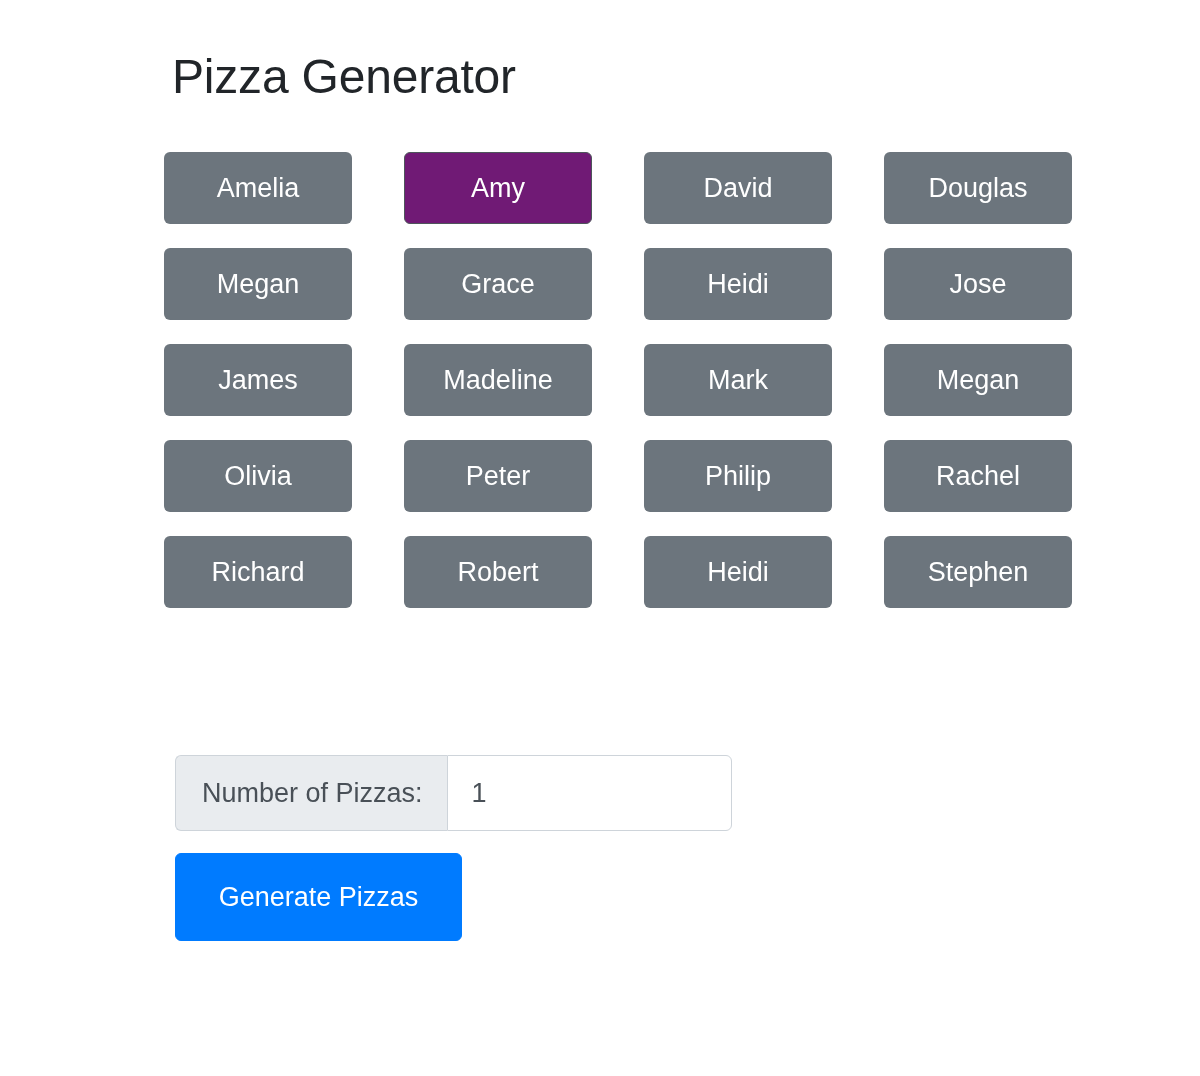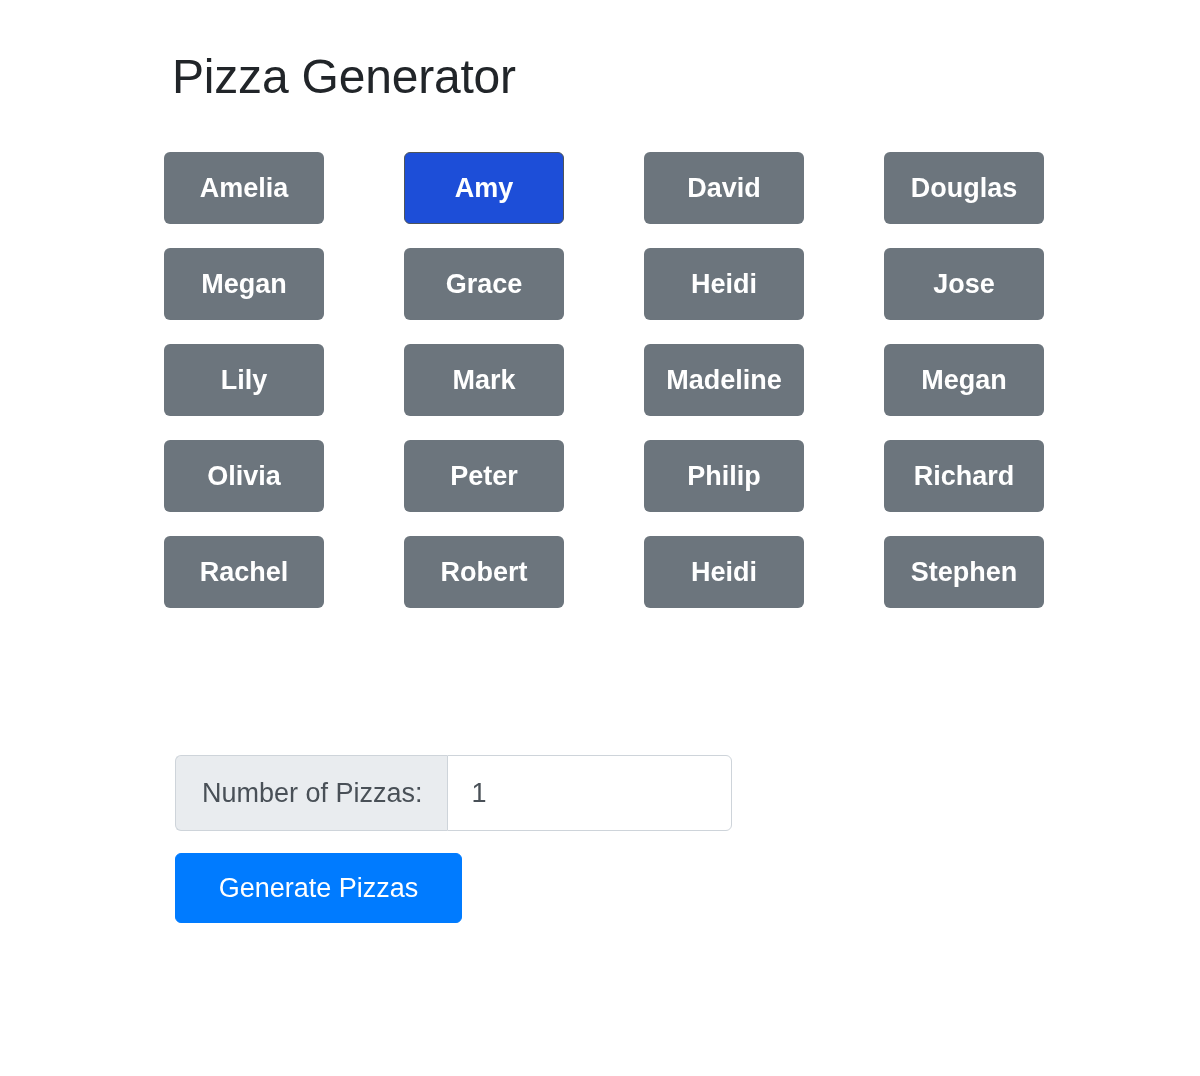--- a/index.html
+++ b/index.html
@@ -48,40 +48,40 @@
     grid-template-columns: repeat(4, 200px);
     column-gap: 40px;
     row-gap: 24px;
   }
 
   .name-btn {
     display: flex;
     align-items: center;
     justify-content: center;
     box-sizing: border-box;
-    width: 160px;
+    width: 188px;
     height: 72px;
     padding: 0 10px;
     border: 1px solid transparent;
     border-radius: 6px;
     background-color: #6c757d;
     color: #ffffff;
     font-family: "Liberation Sans", sans-serif;
     font-size: 27px;
     line-height: 1;
-    font-weight: 700;
+    font-weight: 400;
     text-align: center;
     cursor: pointer;
     user-select: none;
     overflow: hidden;
     white-space: nowrap;
   }
 
   .name-btn.is-active {
-    background-color: #1d4ed8;
+    background-color: #701a75;
     border-color: #4e555b;
   }
 
   
   .input-group {
     position: absolute;
     left: 147px;
     top: 755px;
     display: flex;
     align-items: stretch;
@@ -125,21 +125,21 @@
   
   .generate-btn {
     position: absolute;
     left: 147px;
     top: 853px;
     display: flex;
     align-items: center;
     justify-content: center;
     box-sizing: border-box;
     min-width: 287px;
-    height: 70px;
+    height: 88px;
     padding: 0 24px;
     border: 1px solid #007bff;
     border-radius: 6px;
     background-color: #007bff;
     color: #ffffff;
     font-family: "Liberation Sans", sans-serif;
     font-size: 27px;
     line-height: 1;
     font-weight: 400;
     cursor: pointer;
@@ -156,29 +156,29 @@
 
   <div class="name-grid">
       <button class="name-btn">Amelia</button>
       <button class="name-btn is-active" aria-pressed="true">Amy</button>
       <button class="name-btn">David</button>
       <button class="name-btn">Douglas</button>
       <button class="name-btn">Megan</button>
       <button class="name-btn">Grace</button>
       <button class="name-btn">Heidi</button>
       <button class="name-btn">Jose</button>
-      <button class="name-btn">Lily</button>
+      <button class="name-btn">James</button>
+      <button class="name-btn">Madeline</button>
       <button class="name-btn">Mark</button>
-      <button class="name-btn">Madeline</button>
       <button class="name-btn">Megan</button>
       <button class="name-btn">Olivia</button>
       <button class="name-btn">Peter</button>
       <button class="name-btn">Philip</button>
+      <button class="name-btn">Rachel</button>
       <button class="name-btn">Richard</button>
-      <button class="name-btn">Rachel</button>
       <button class="name-btn">Robert</button>
       <button class="name-btn">Heidi</button>
       <button class="name-btn">Stephen</button>
     </div>
 
   <div class="input-group">
     <span class="input-group-prepend">Number of Pizzas:</span>
     <input class="pizza-count-input" type="text" value="1" style="">
   </div>
 

